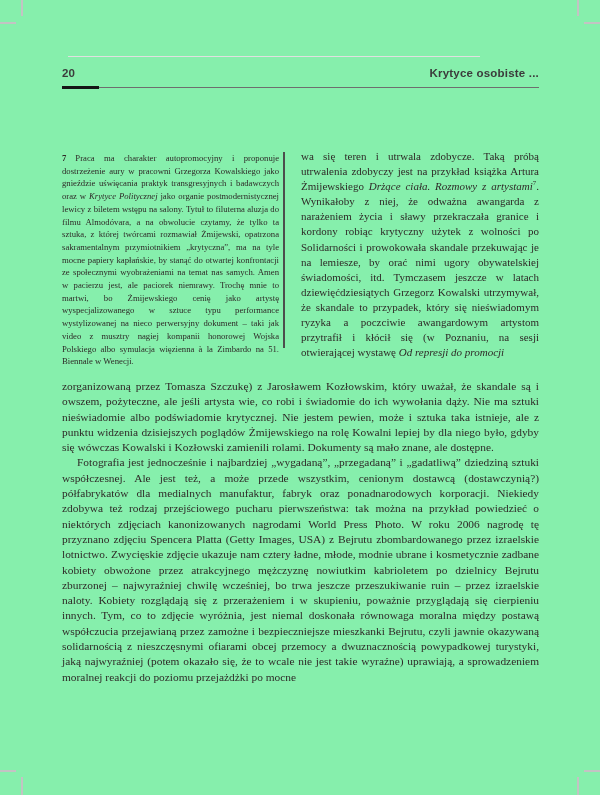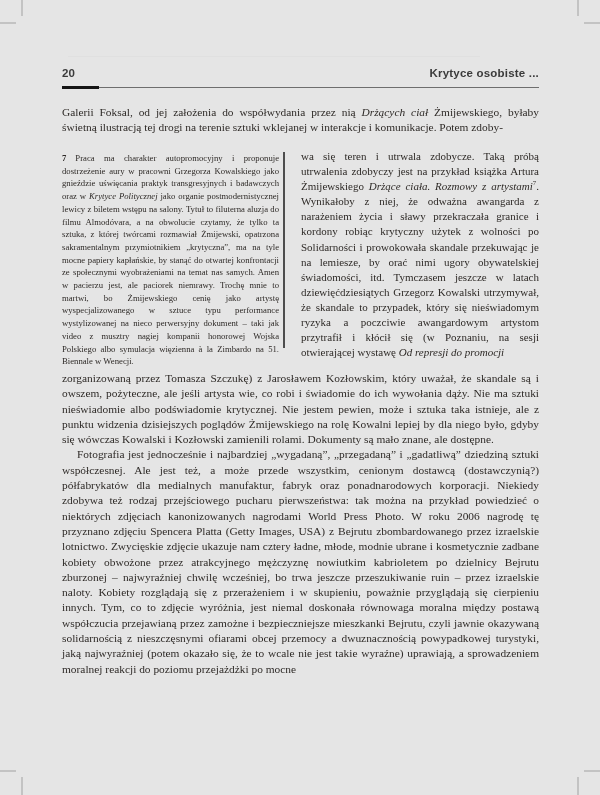--- a/index.html
+++ b/index.html
@@ -5,21 +5,21 @@
   html, body { margin: 0; padding: 0; }
   body {
     width: 600px; height: 795px;
     background: #ffffff;
     font-family: "Liberation Serif", "DejaVu Serif", serif;
     -webkit-font-smoothing: antialiased;
   }
   .page {
     position: relative;
     width: 600px; height: 795px;
-    background: #e5e5e5;
+    background: #86efac;
     overflow: hidden;
   }
   
   .crop { position: absolute; background: #c3c3c3; }
   .crop.tl-v { left: 21px;  top: 0;     width: 2px;  height: 16px; }
   .crop.tl-h { left: 0;     top: 22px;  width: 16px; height: 2px;  }
   .crop.tr-v { left: 577px; top: 0;     width: 2px;  height: 16px; }
   .crop.tr-h { left: 584px; top: 22px;  width: 16px; height: 2px;  }
   .crop.bl-h { left: 0;     top: 770px; width: 16px; height: 2px;  }
   .crop.bl-v { left: 21px;  top: 777px; width: 2px;  height: 18px; }
@@ -67,21 +67,21 @@
   .fn-num { font-weight: 700; margin-right: 9px; }
   .col-rule {
     position: absolute; left: 221px; top: 3px;
     width: 1.5px; height: 196px; background: #4d4d4d;
   }
   .main-col {
     position: absolute; left: 239px; top: 0; width: 238px;
     font-size: 11px; line-height: 15.1px;
   }
   .body-text {
-    position: absolute; left: 62px; top: 371px; width: 477px;
+    position: absolute; left: 62px; top: 379px; width: 477px;
     font-size: 11.4px; line-height: 15.3px;
   }
   .body-text p { margin: 0; }
   .body-text p.indented { text-indent: 15px; }
   sup { font-size: 0.62em; line-height: 0; vertical-align: super; }
 </style>
 </head>
 <body>
 
 <div class="page">
@@ -98,21 +98,20 @@
   <div class="scan-shadow"></div>
 
   <header class="page-header">
     <span>20</span>
     <span>Krytyce osobiste ...</span>
   </header>
   <div class="header-rule">
     <div class="header-rule-accent"></div>
   </div>
 
-  <p class="intro serif-text"><span>Galerii Foksal, od jej założenia do współwydania przez nią </span><span style="font-style: italic;">Drżących ciał</span><span> Żmijewskiego, byłaby świetną ilustracją tej drogi na terenie sztuki wklejanej w interakcje i komunikacje. Potem zdoby-</span></p>
 
   <div class="columns">
     <div class="footnote serif-text">
       <span class="fn-num">7</span><span><span>Praca ma charakter autopromocyjny i proponuje dostrzeżenie aury w pracowni Grzegorza Kowalskiego jako gnieździe uświęcania praktyk transgresyjnych i badawczych oraz w </span><span style="font-style: italic;">Krytyce Politycznej</span><span> jako organie postmodernistycznej lewicy z biletem wstępu na salony. Tytuł to filuterna aluzja do filmu Almodóvara, a na obwolucie czytamy, że tylko ta sztuka, z której twórcami rozmawiał Żmijewski, opatrzona sakramentalnym przymiotnikiem „krytyczna”, ma na tyle mocne papiery kapłańskie, by stanąć do otwartej konfrontacji ze społecznymi wyobrażeniami na temat nas samych. Amen w pacierzu jest, ale paciorek niemrawy. Trochę mnie to martwi, bo Żmijewskiego cenię jako artystę wyspecjalizowanego w sztuce typu performance wystylizowanej na nieco perwersyjny dokument – taki jak video z musztry nagiej kompanii honorowej Wojska Polskiego albo symulacja więzienna à la Zimbardo na 51. Biennale w Wenecji.</span></span>
     </div>
     <div class="col-rule"></div>
     <div class="main-col serif-text"><span>wa się teren i utrwala zdobycze. Taką próbą utrwalenia zdobyczy jest na przykład książka Artura Żmijewskiego </span><span style="font-style: italic;">Drżące ciała. Rozmowy z artystami</span><sup>7</sup><span>. Wynikałoby z niej, że odważna awangarda z narażeniem życia i sławy przekraczała granice i kordony robiąc krytyczny użytek z wolności po Solidarności i prowokowała skandale przekuwając je na lemiesze, by orać nimi ugory obywatelskiej świadomości, itd. Tymczasem jeszcze w latach dziewięćdziesiątych Grzegorz Kowalski utrzymywał, że skandale to przypadek, który się nieświadomym ryzyka a poczciwie awangardowym artystom przytrafił i kłócił się (w Poznaniu, na sesji otwierającej wystawę </span><span style="font-style: italic;">Od represji do promocji</span></div>
   </div>
 
   <div class="body-text serif-text">

